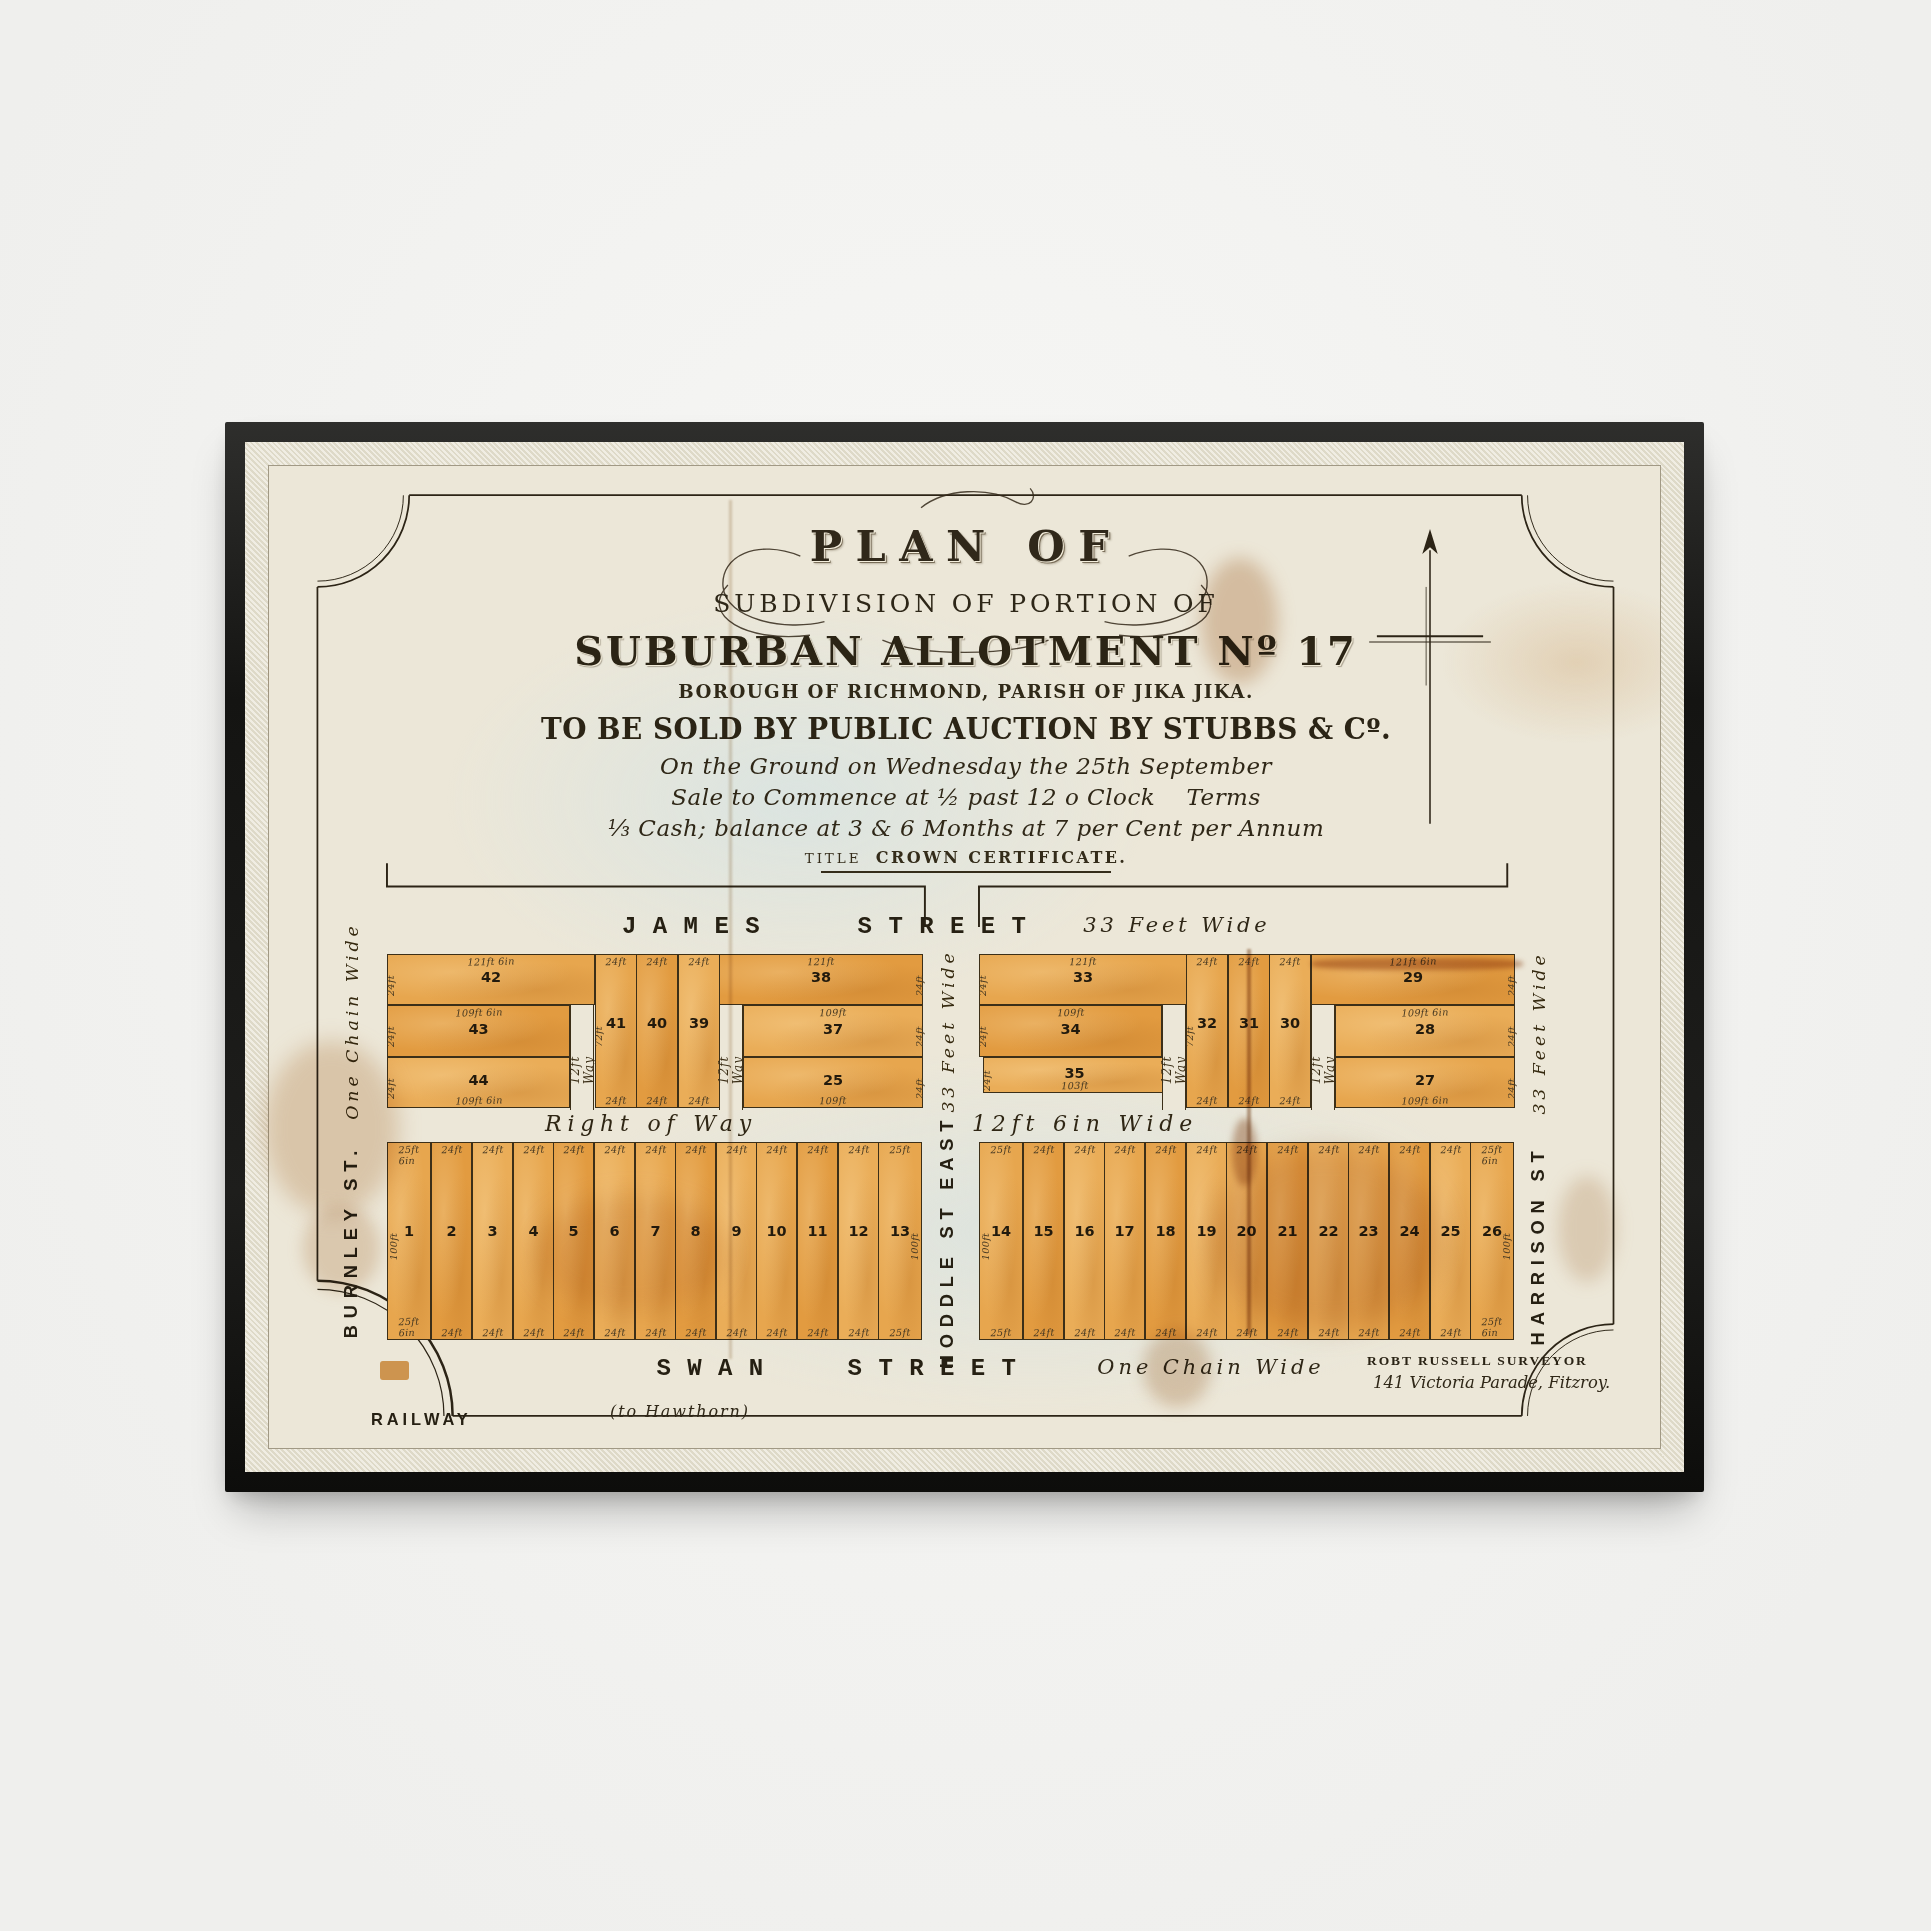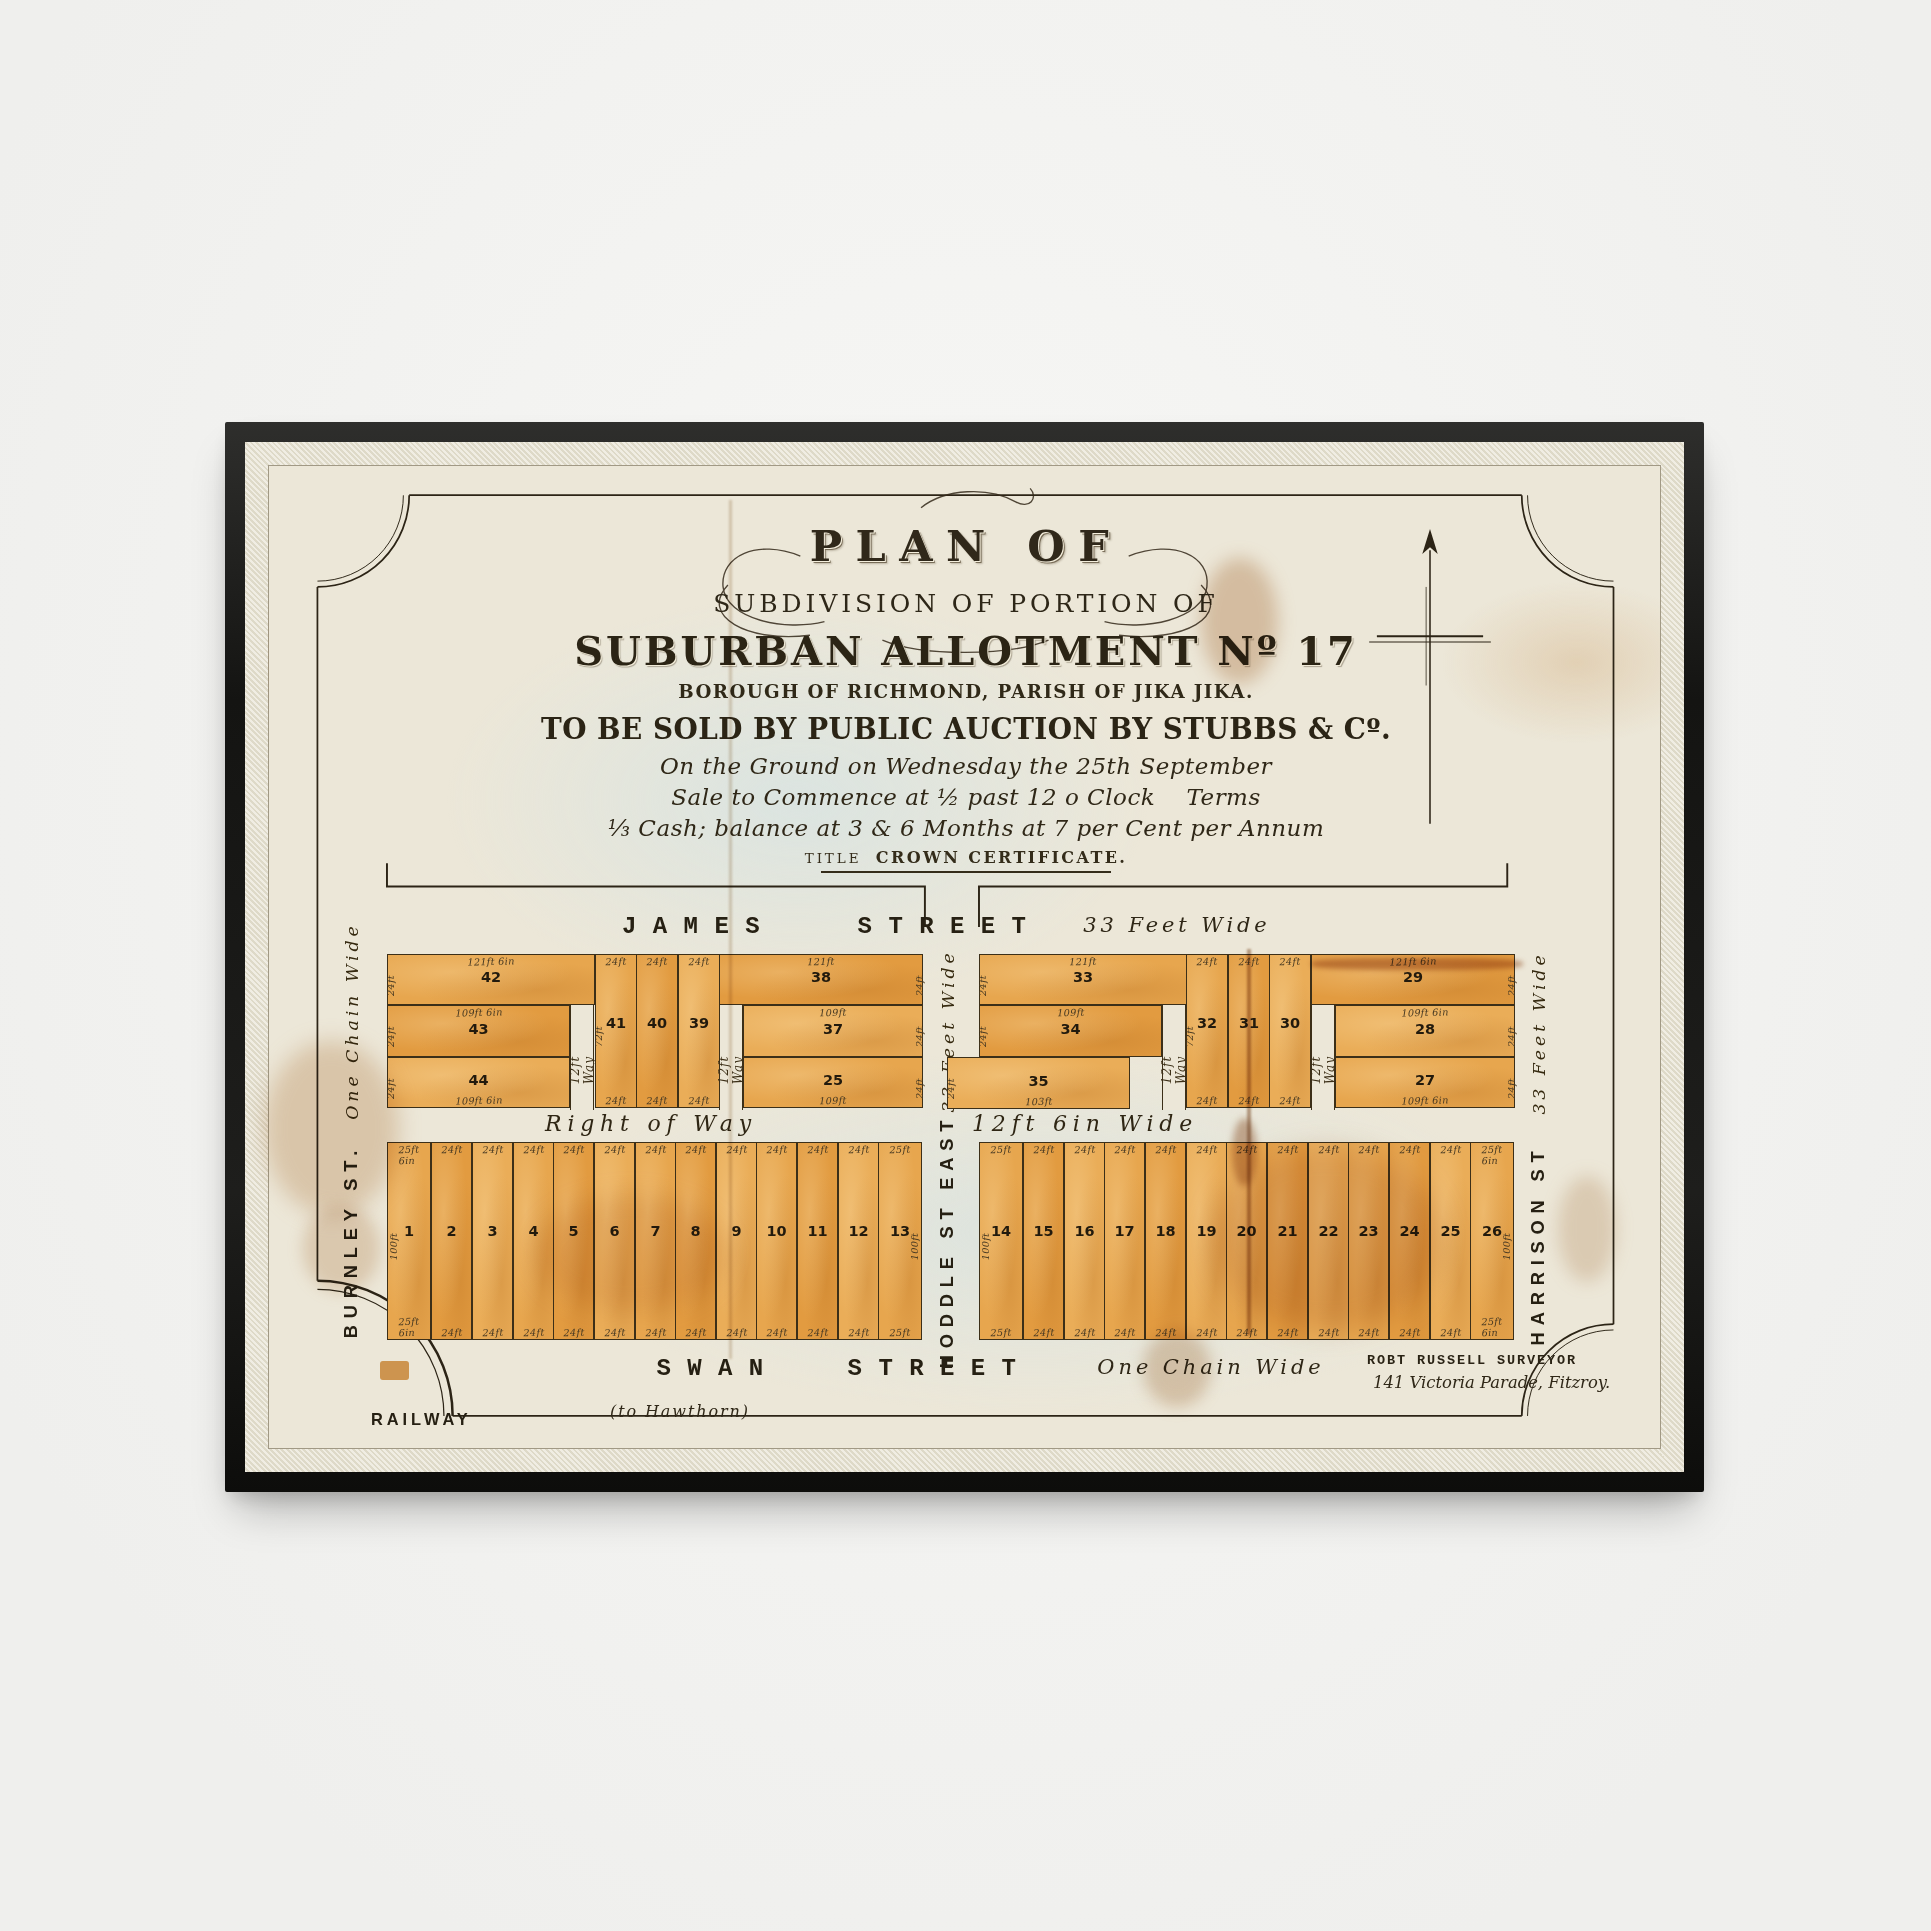--- a/index.html
+++ b/index.html
@@ -46,21 +46,21 @@
   .num{position:absolute;left:0;right:0;top:45%;transform:translateY(-50%);text-align:center;
        font-family:"DejaVu Sans",sans-serif;font-weight:bold;font-size:14.5px;color:#221a0d;}
   .dim{position:absolute;font-style:italic;font-size:9.7px;color:#473922;letter-spacing:0.3px;}
   .dim-top{top:1px;left:50%;transform:translateX(-50%) rotate(-1.5deg);}
   .dim-bottom{bottom:1px;left:50%;transform:translateX(-50%) rotate(-1.5deg);}
   .dim-left{left:-7.7px;top:50%;transform:rotate(-90deg);}
   .dim-right{right:-7.7px;top:50%;transform:rotate(-90deg);}
   .way{position:absolute;background:#ece7d8;border-left:1.4px solid #3c2f18;border-right:1.4px solid #3c2f18;box-sizing:border-box;}
   .way-label{position:absolute;left:50%;top:50%;transform:translate(-50%,-50%) rotate(180deg);
        writing-mode:vertical-rl;font-style:italic;font-size:12px;letter-spacing:1px;color:#3d3018;}
-  .surv1{font-family:Liberation Mono, monospace;font-weight:bold;font-size:13.5px;letter-spacing:1.9px;color:#2a2315;padding-left:16px;}
+  .surv1{font-family:Liberation Serif, serif;font-weight:bold;font-size:13.5px;letter-spacing:1.9px;color:#2a2315;padding-left:16px;}
   .surv2{font-style:italic;font-size:16.4px;color:#2f2717;}
   .rail1{font-family:"Liberation Sans",sans-serif;font-weight:bold;font-size:16.4px;letter-spacing:3.9px;color:#262013;margin-top:6px;}
   .rail2{font-style:italic;font-size:16px;letter-spacing:1.9px;color:#2f2717;}
   .stain{position:absolute;border-radius:50%;mix-blend-mode:multiply;pointer-events:none;}
 </style>
 </head>
 <body>
 
 <div style="position:absolute;inset:0;">
   <div class="frame">
@@ -210,21 +210,21 @@
           <div class="lot" style="left: 734px; top: 512px; width: 208px; height: 51px; background-color: rgb(231, 166, 78);">
             <span class="num">33</span>
             <span class="dim dim-top">121ft</span>
             <span class="dim dim-left">24ft</span>
           </div>
           <div class="lot" style="left: 734px; top: 563px; width: 183px; height: 52px; background-color: rgb(226, 155, 64);">
             <span class="num">34</span>
             <span class="dim dim-top">109ft</span>
             <span class="dim dim-left">24ft</span>
           </div>
-          <div class="lot" style="left: 702px; top: 615px; width: 183px; height: 52px; background-color: rgb(234, 173, 88);">
+          <div class="lot" style="left: 738px; top: 615px; width: 183px; height: 36px; background-color: rgb(234, 173, 88);">
             <span class="num">35</span>
             <span class="dim dim-bottom">103ft</span>
             <span class="dim dim-left">24ft</span>
           </div>
           <div class="way" style="left: 917px; top: 563px; width: 24px; height: 105px;">
             <span class="way-label">12ft Way</span>
           </div>
           <div class="lot" style="left: 941px; top: 512px; width: 42px; height: 154px; background-color: rgb(231, 166, 78);">
             <span class="num">32</span>
             <span class="dim dim-top">24ft</span>

